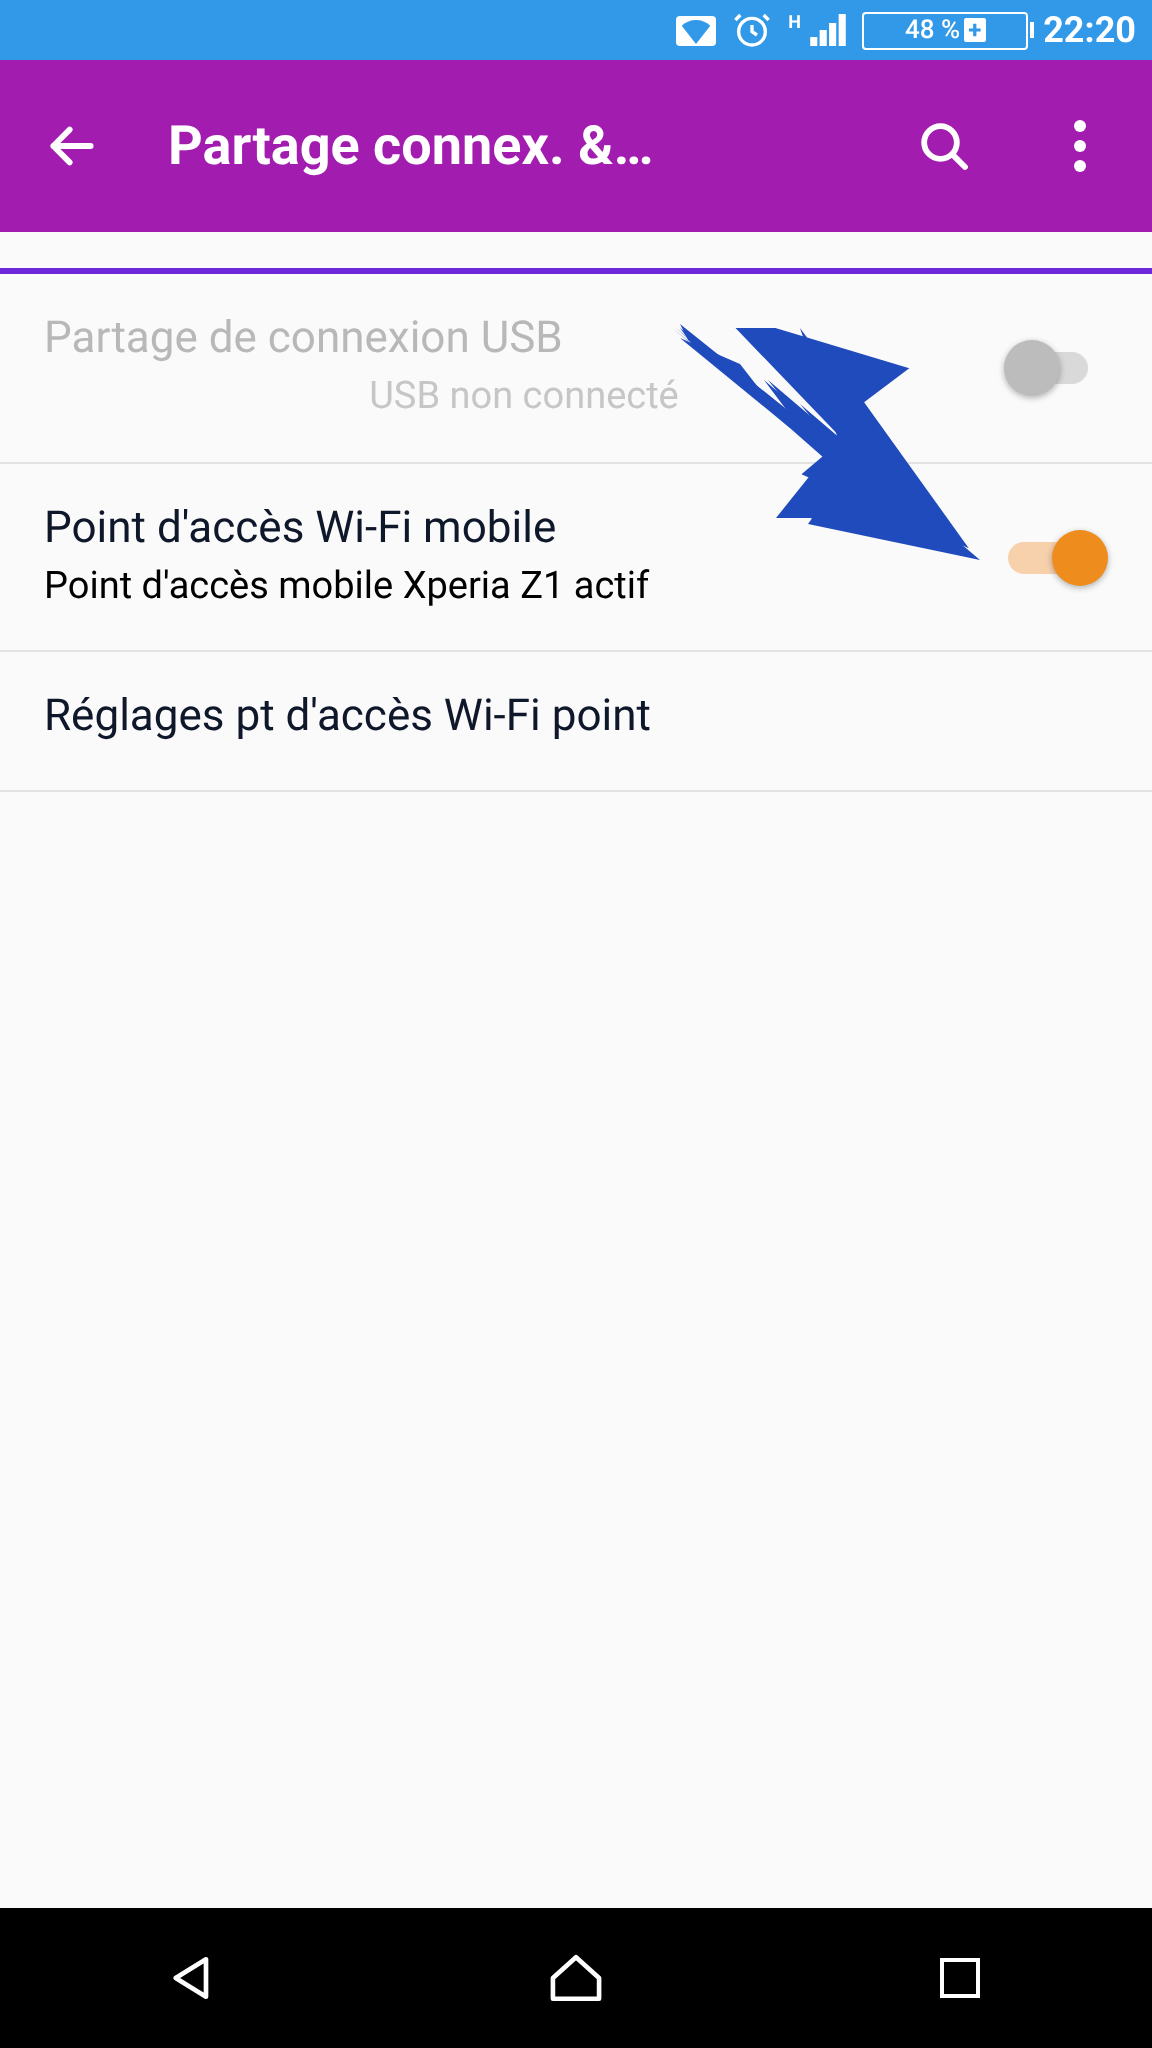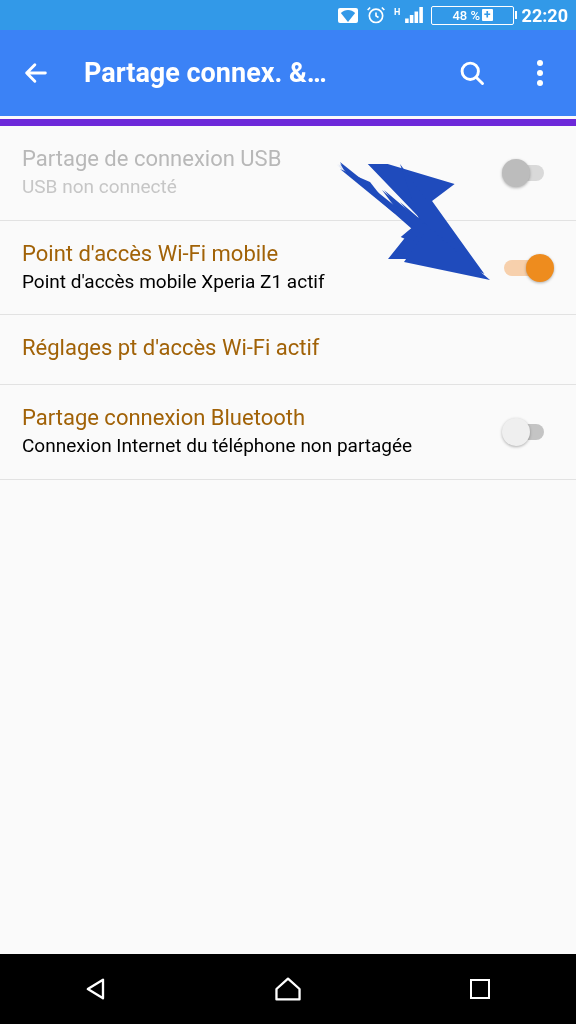--- a/index.html
+++ b/index.html
@@ -12,33 +12,33 @@
   .wifi-box { background: #fff; padding: 1px 2px; border-radius: 2px; }
   .wifi-box svg { display: block; }
   .signal { display: flex; align-items: baseline; gap: 3px; }
   .signal .h-label { font-size: 9px; font-weight: bold; margin-right: 2px; align-self: flex-start; }
   .battery-box { border: 1.5px solid #fff; border-radius: 2px; padding: 1px 20px; font-size: 13px; font-weight: 500; display: flex; align-items: center; gap: 2px; position: relative; }
   .battery-box::after { content:""; position:absolute; right:-4px; top:50%; transform:translateY(-50%); width:2px; height:8px; background:#fff; }
   .plus-badge { background: #fff; color: #3299e8; font-weight: bold; padding: 0 2px; font-size: 12px; line-height: 12px; border-radius: 1px; }
   .clock { font-size: 18px; font-weight: 700; }
 
   
-  .app-bar { height: 86px; background: #3b82f6; display: flex; align-items: center; padding: 0 16px; gap: 28px; color: #fff; }
+  .app-bar { height: 86px; background: #a21caf; display: flex; align-items: center; padding: 0 16px; gap: 28px; color: #fff; }
   .app-bar .title { flex: 1; font-size: 27px; font-weight: 700; white-space: nowrap; overflow: hidden; }
   .icon-btn { width: 40px; height: 40px; display:flex; align-items:center; justify-content:center; }
 
   
   .list { flex: 1; background: #fafafa; overflow-y: auto; position: relative; }
   .item { padding: 20px 22px; border-bottom: 1px solid #e2e2e2; display: flex; align-items: center; }
-  .item:first-child { border-top: 7px solid #6d28d9; margin-top: 3px; }
+  .item:first-child { border-top: 3px solid #6d28d9; margin-top: 18px; }
   .texts { flex: 1; }
-  .primary { font-size: 22px; color: #a16207; margin-bottom: 4px; }
+  .primary { font-size: 22px; color: #0f172a; margin-bottom: 4px; }
   .secondary { font-size: 19px; color: #000000; line-height: 1.3; }
   .disabled .primary { color: #b8b8b8; }
-  .disabled .secondary { color: #c6c6c6; }
+  .disabled .secondary { color: #c6c6c6; text-align: center; }
 
   
   .toggle { width: 52px; height: 28px; position: relative; }
   .track { position: absolute; top: 6px; left: 2px; width: 40px; height: 16px; border-radius: 8px; background: #c4c4c4; }
   .thumb { position: absolute; top: 0; width: 28px; height: 28px; border-radius: 50%; background: #efefef; box-shadow: 0 1px 3px rgba(0,0,0,.3); left: 0; }
   .toggle.disabled .track { background: #d9d9d9; }
   .toggle.disabled .thumb { background: #bcbcbc; }
   .toggle.on .track { background: #f7d0ac; }
   .toggle.on .thumb { background: #ee8c1e; left: 24px; }
 
@@ -120,34 +120,24 @@
         <div class="secondary">Point d'accès mobile Xperia Z1 actif</div>
       </div>
       <div class="toggle on">
         <div class="track"></div>
           <div class="thumb"></div>
       </div>
     </div>
 
     <div class="item">
       <div class="texts">
-        <div class="primary">Réglages pt d'accès Wi-Fi actif</div>
+        <div class="primary">Réglages pt d'accès Wi-Fi point</div>
       </div>
     </div>
 
-    <div class="item">
-      <div class="texts">
-        <div class="primary">Partage connexion Bluetooth</div>
-        <div class="secondary">Connexion Internet du téléphone non partagée</div>
-      </div>
-      <div class="toggle">
-        <div class="track"></div>
-          <div class="thumb"></div>
-      </div>
-    </div>
 
     <svg class="arrow" style="left:330px; top:48px;" width="170" height="130" viewBox="0 0 170 130">
       <path fill="#1f4bbc" d="M20 0 L90 55 L72 75 L160 100 L98 35 L118 15 Z" transform="rotate(8 85 65)"></path>
       <path fill="#1f4bbc" d="M10 5 L65 50 L40 18 Z"></path>
       <polygon fill="#1f4bbc" points="8,0 94,70 70,0 140,95 58,95 82,65"></polygon>
 
       <polygon fill="#1f4bbc" points="10,0 90,62 70,38 152,108 82,92 100,70 16,8"></polygon>
       <polygon fill="#1f4bbc" points="6,0 70,50 52,26 150,110 70,94 90,68"></polygon>
     </svg>
     <svg class="arrow" style="left:330px; top:46px;" width="180" height="140" viewBox="0 0 180 140">

